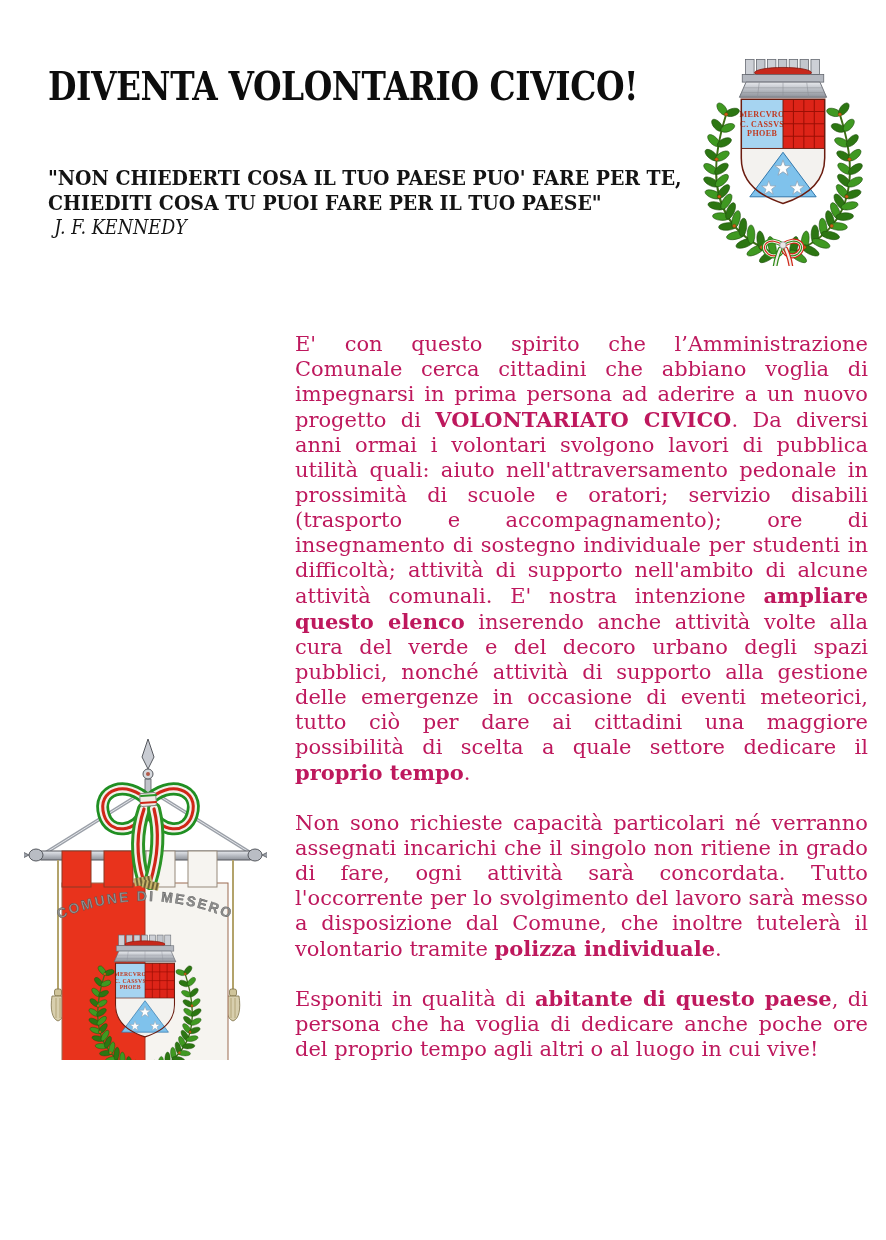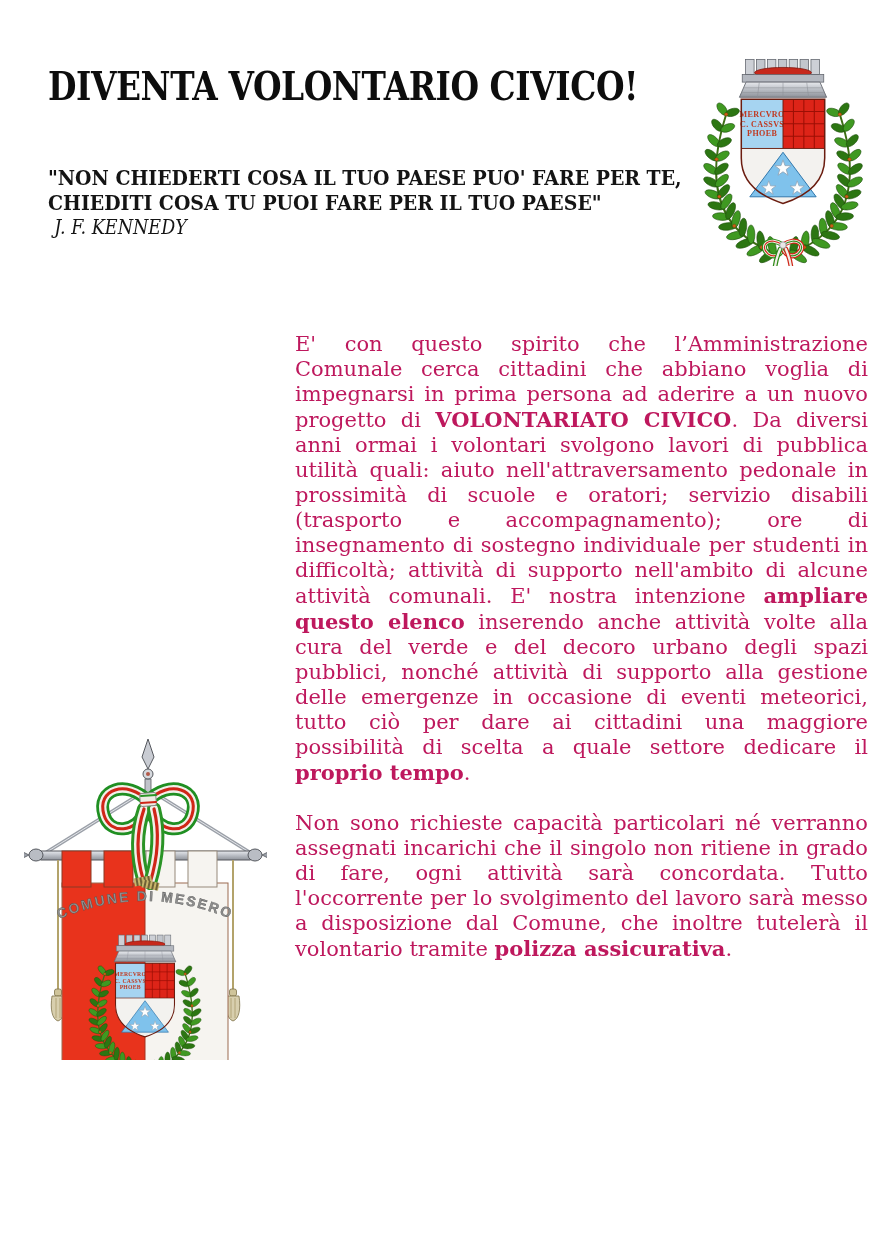--- a/index.html
+++ b/index.html
@@ -196,21 +196,22 @@
   </svg>
 
   <div class="quote-block">
     <div class="quote-line">"NON CHIEDERTI COSA IL TUO PAESE PUO' FARE PER TE,</div>
     <div class="quote-line">CHIEDITI COSA TU PUOI FARE PER IL TUO PAESE"</div>
     <div class="quote-author">J. F. KENNEDY</div>
   </div>
 
   <div class="body-text" id="body-text">
       <p class="para"><span>E' con questo spirito che l’Amministrazione Comunale cerca  cittadini che abbiano voglia di impegnarsi in prima persona ad aderire a un nuovo progetto di </span><b>VOLONTARIATO CIVICO</b><span>. Da diversi anni ormai i volontari svolgono lavori di pubblica utilità quali: aiuto nell'attraversamento pedonale in prossimità di scuole e oratori; servizio disabili (trasporto e accompagnamento); ore di insegnamento di sostegno individuale per studenti in difficoltà; attività di supporto nell'ambito di alcune attività comunali. E' nostra intenzione </span><b>ampliare questo elenco</b><span> inserendo anche attività volte alla cura del verde e del decoro urbano degli spazi pubblici, nonché attività di supporto alla gestione delle emergenze in occasione di eventi meteorici, tutto ciò per dare ai cittadini una maggiore possibilità di scelta a quale settore dedicare il </span><b>proprio tempo</b><span>.</span></p>
-      <p class="para gap"><span>Non sono richieste capacità particolari né verranno assegnati incarichi che il singolo non ritiene in grado di fare, ogni attività sarà concordata. Tutto l'occorrente per lo svolgimento del lavoro sarà messo a disposizione dal Comune, che inoltre tutelerà il volontario tramite </span><b>polizza assicurativa</b><span>.</span></p>
+      <p class="para gap"><span>Non sono richieste capacità particolari né verranno assegnati incarichi che il singolo non ritiene in grado di fare, ogni attività sarà concordata. Tutto l'occorrente per lo svolgimento del lavoro sarà messo a disposizione dal Comune, che inoltre tutelerà il volontario tramite </span><b>polizza individuale</b><span>.</span></p>
+      <p class="para gap"><span>Esponiti in qualità di </span><b>abitante di questo paese</b><span>, di persona che ha voglia di dedicare anche poche ore del proprio tempo agli altri o al luogo in cui vive!</span></p>
     </div>
 
   <svg class="banner" viewBox="0 0 243 476">
 
     <g>
       <line x1="124" y1="52" x2="18" y2="118" stroke="#9ba0a8" stroke-width="3.5"></line>
       <line x1="124" y1="52" x2="230" y2="118" stroke="#9ba0a8" stroke-width="3.5"></line>
       <line x1="124" y1="52" x2="18" y2="118" stroke="#e4e6ea" stroke-width="1"></line>
       <line x1="124" y1="52" x2="230" y2="118" stroke="#e4e6ea" stroke-width="1"></line>
     </g>

